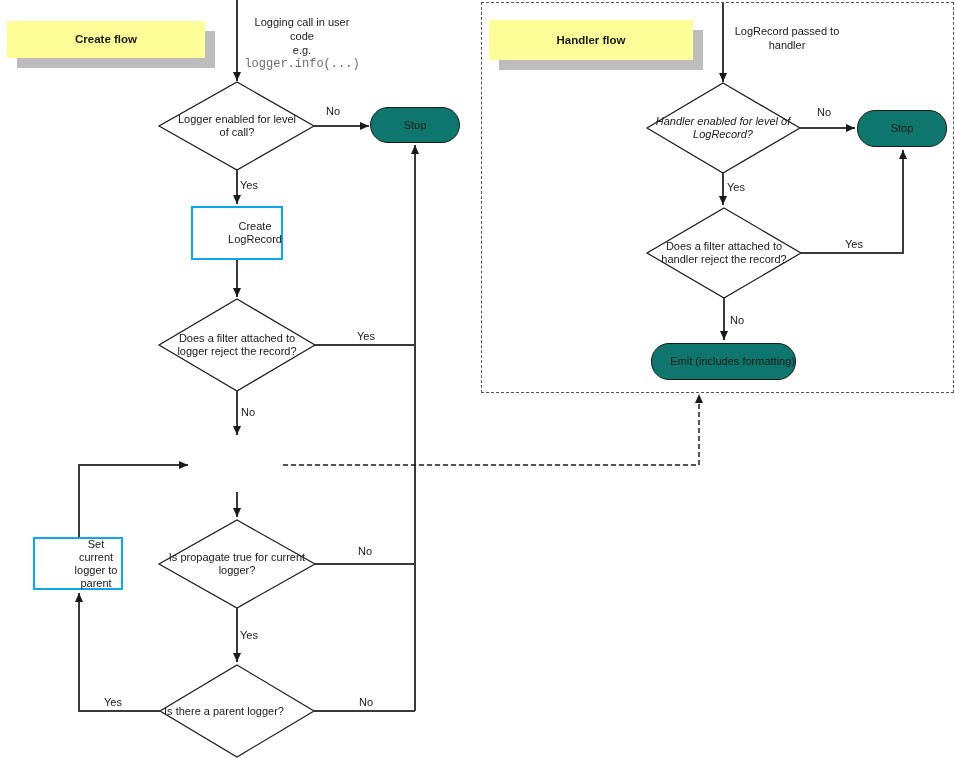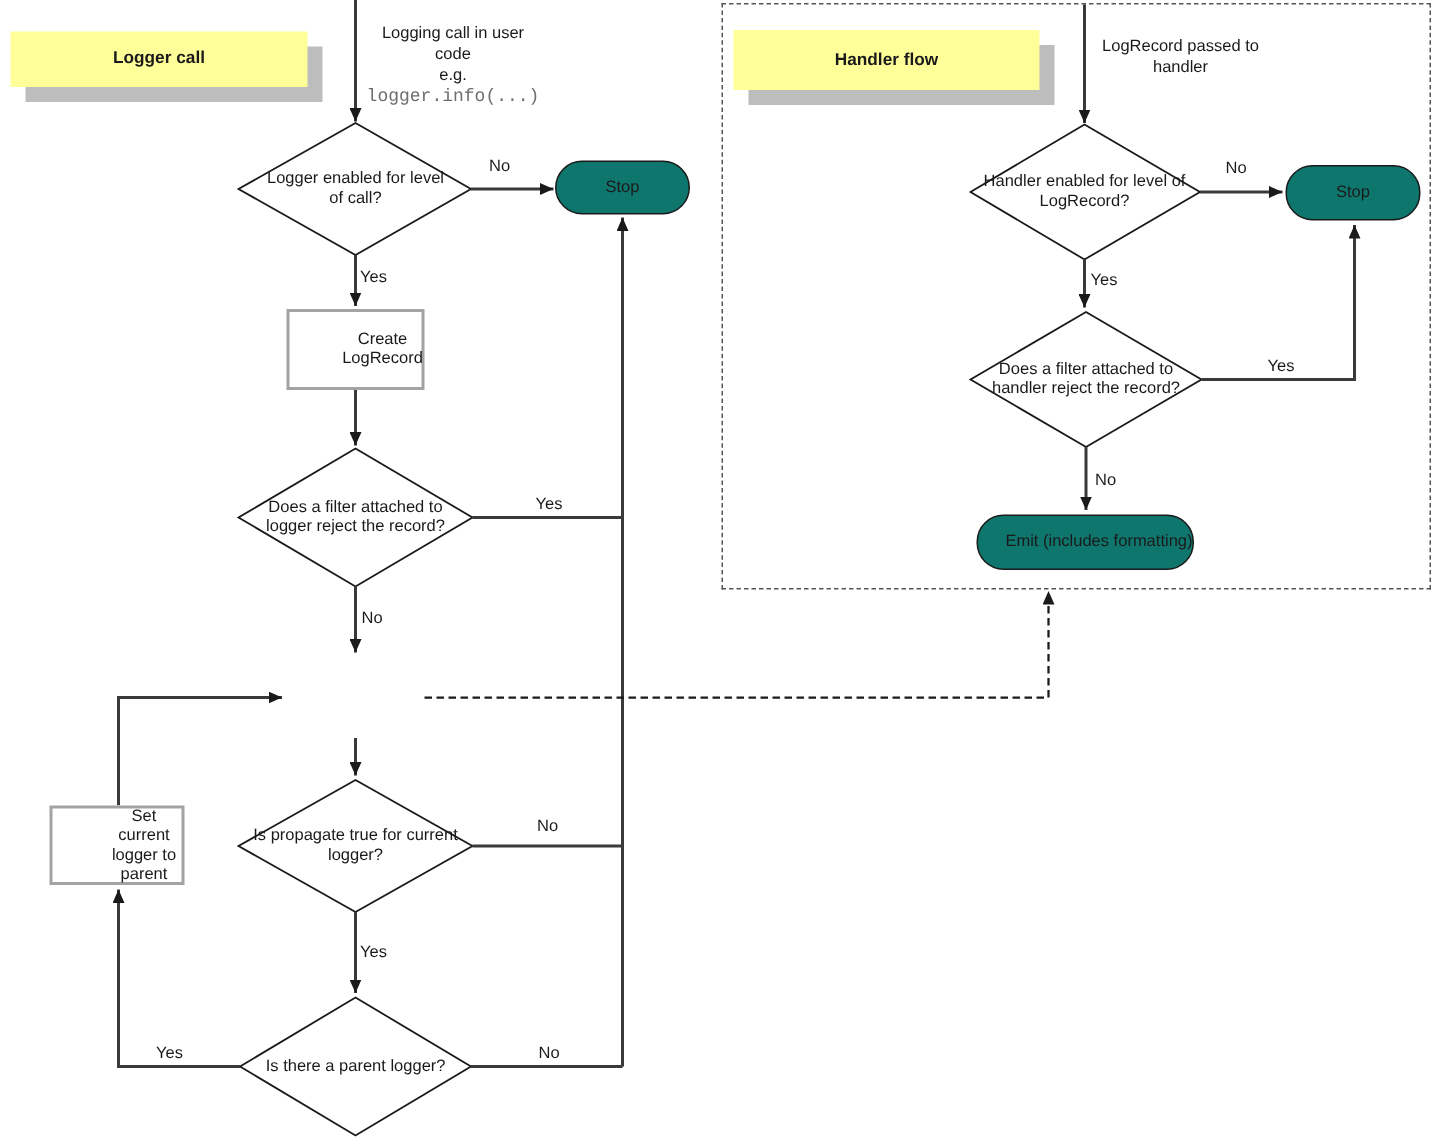--- a/index.html
+++ b/index.html
@@ -8,21 +8,21 @@
     font-family:"Liberation Sans",sans-serif;color:#1a1a1a;font-size:11px;line-height:13px;
   }
   #wires{position:absolute;left:0;top:0;width:955px;height:758px;}
   .note{
     position:absolute;background:#ffff99;box-shadow:10px 10px 0 #bdbdbd;
     display:flex;align-items:center;justify-content:center;
     font-weight:bold;font-size:11.5px;
   }
   .dashed-frame{position:absolute;border:1px dashed #555555;}
   .proc{
-    position:absolute;background:#ffffff;border:2px solid #a3a3a3;box-sizing:border-box;
+    position:absolute;background:#ffffff;border:2px solid #0ea5e9;box-sizing:border-box;
     display:flex;align-items:center;justify-content:center;text-align:center;padding-left:36px;
   }
   .term{
     position:absolute;background:#0f766e;border:1.5px solid #1a1a1a;box-sizing:border-box;
     border-radius:18px;display:flex;align-items:center;justify-content:center;text-align:center;
   }
   .dtext{
     position:absolute;display:flex;align-items:center;justify-content:center;
     text-align:center;pointer-events:none;
   }
@@ -66,21 +66,21 @@
     <line x1="723" y1="3" x2="723" y2="82" stroke="#3a3a3a" stroke-width="2" marker-end="url(#ah)"></line>
     <polygon points="723,83 800,128 723,173 647,128" fill="#ffffff" stroke="#1a1a1a" stroke-width="1.2"></polygon>
     <line x1="800" y1="128" x2="855" y2="128" stroke="#3a3a3a" stroke-width="2" marker-end="url(#ah)"></line>
     <line x1="723" y1="173" x2="723" y2="205" stroke="#3a3a3a" stroke-width="2" marker-end="url(#ah)"></line>
     <polygon points="724,208 801,253 724,298 647,253" fill="#ffffff" stroke="#1a1a1a" stroke-width="1.2"></polygon>
     <polyline points="801,253 903,253 903,150" fill="none" stroke="#3a3a3a" stroke-width="2" marker-end="url(#ah)"></polyline>
     <line x1="724" y1="298" x2="724" y2="340" stroke="#3a3a3a" stroke-width="2" marker-end="url(#ah)"></line>
   </svg>
 
   <div class="note" style="left:7px;top:21px;width:198px;height:37px;">
-    <span>Logger call</span>
+    <span>Create flow</span>
   </div>
   <div class="note" style="left:489px;top:20px;width:204px;height:40px;">
     <span>Handler flow</span>
   </div>
 
   <div class="ann" style="left:232px;top:15px;width:140px;">
     <div>Logging call in user</div>
     <div>code</div>
     <div>e.g.</div>
     <div class="code">logger.info(...)</div>
@@ -101,34 +101,34 @@
   </div>
   <div class="dtext" style="left:167px;top:322px;width:140px;height:46px;">
     <span>Does a filter attached to logger reject the record?</span>
   </div>
   <div class="dtext" style="left:167px;top:542px;width:140px;height:44px;justify-content:center;">
     <span>Is propagate true for current logger?</span>
   </div>
   <div class="proc" style="left:33px;top:537px;width:90px;height:53px;">
     <span>Set current logger to parent</span>
   </div>
-  <div class="dtext" style="left:177px;top:690px;width:120px;height:42px;justify-content:flex-end;">
+  <div class="dtext" style="left:164px;top:690px;width:120px;height:42px;">
     <span>Is there a parent logger?</span>
   </div>
 
   <div class="elabel" style="left:326px;top:105px;">No</div>
   <div class="elabel" style="left:240px;top:179px;">Yes</div>
   <div class="elabel" style="left:357px;top:330px;">Yes</div>
   <div class="elabel" style="left:241px;top:406px;">No</div>
   <div class="elabel" style="left:358px;top:545px;">No</div>
   <div class="elabel" style="left:240px;top:629px;">Yes</div>
   <div class="elabel" style="left:104px;top:696px;">Yes</div>
   <div class="elabel" style="left:359px;top:696px;">No</div>
 
-  <div class="dtext" style="left:653px;top:106px;width:140px;height:44px;">
+  <div class="dtext" style="left:653px;top:106px;width:140px;height:44px;font-style:italic;">
     <span>Handler enabled for level of LogRecord?</span>
   </div>
   <div class="term" style="left:857px;top:110px;width:90px;height:37px;">
     <span>Stop</span>
   </div>
   <div class="dtext" style="left:654px;top:230px;width:140px;height:46px;">
     <span>Does a filter attached to handler reject the record?</span>
   </div>
   <div class="term" style="left:651px;top:343px;width:145px;height:37px;justify-content:flex-end;">
     <span>Emit (includes formatting)</span>

